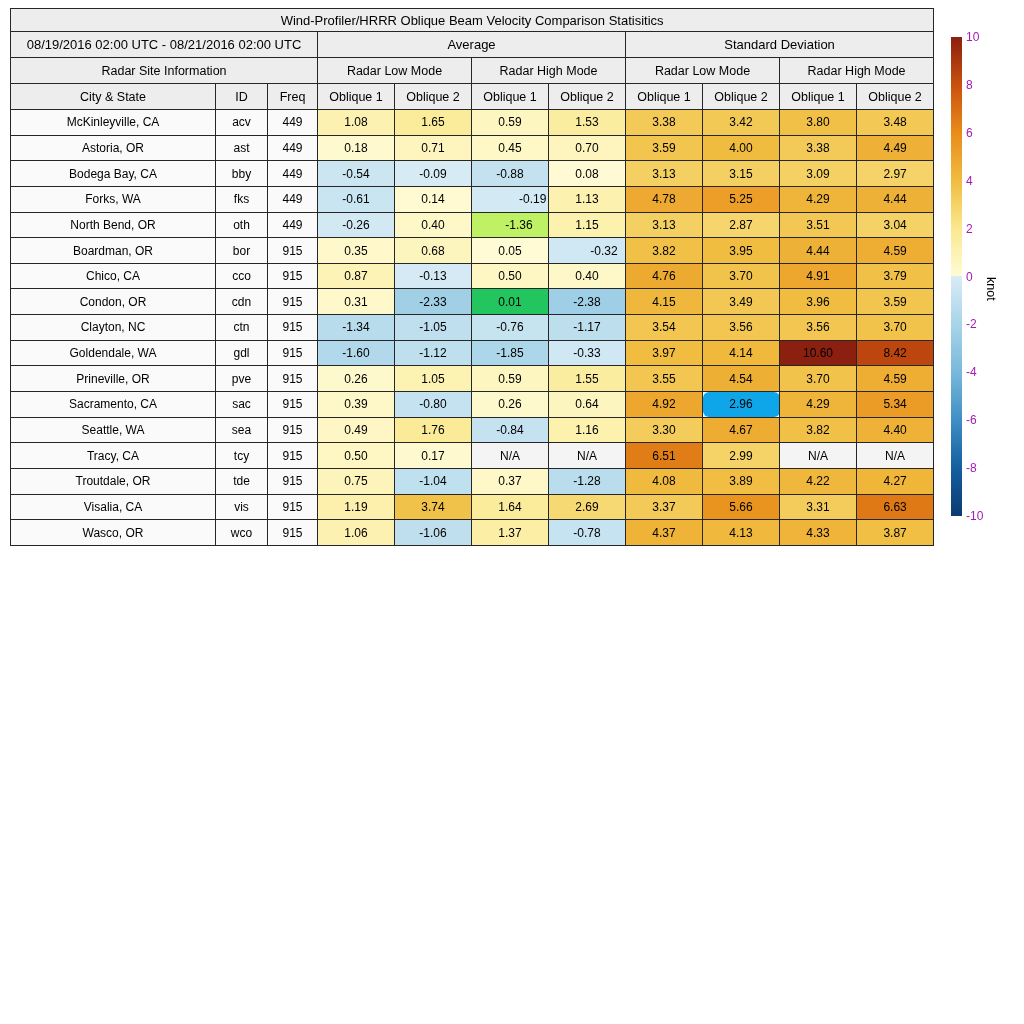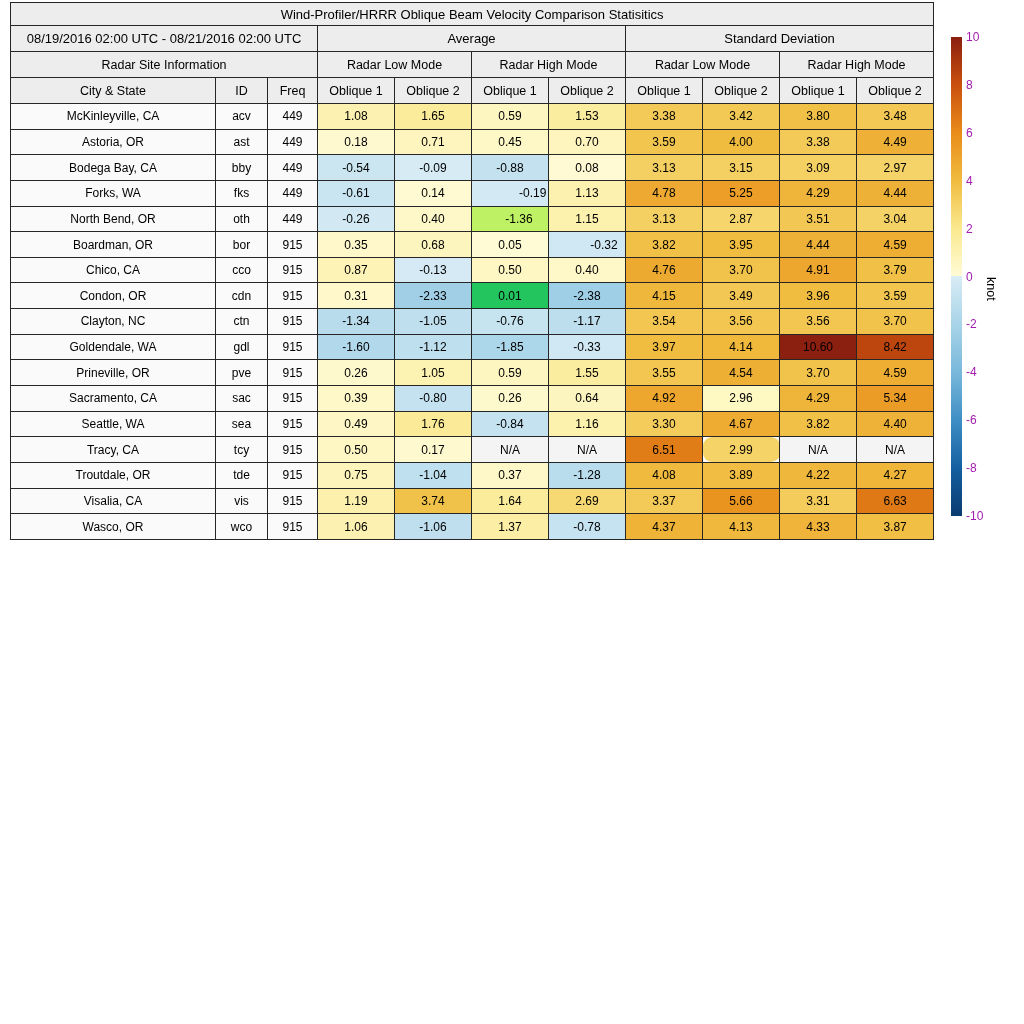--- a/index.html
+++ b/index.html
@@ -1,20 +1,20 @@
 <!DOCTYPE html>
 <html><head>
 <meta charset="utf-8">
 <style>
   html,body{margin:0;padding:0;background:#ffffff;}
   body{
     width:1024px;height:1024px;position:relative;overflow:hidden;
     font-family:"Liberation Sans", sans-serif;color:#000;
   }
-  .table-wrap{position:absolute;left:10px;top:2px;}
+  .table-wrap{position:absolute;left:10px;top:8px;}
   table.stats{
     border-collapse:collapse;table-layout:fixed;width:922px;
   }
   table.stats th, table.stats td{
     border:1px solid #262626;
     text-align:center;vertical-align:middle;
     font-weight:normal;
     padding:0 2px;overflow:hidden;white-space:nowrap;
   }
   tr.title-row th{height:22px;font-size:13px;background:#ededed;}
@@ -233,21 +233,21 @@
         </tr>
         <tr>
           <td class="rowlabel">Sacramento, CA</td>
           <td class="rowlabel">sac</td>
           <td class="rowlabel">915</td>
           <td style="background: rgb(254, 247, 200);">0.39</td>
           <td style="background: rgb(197, 226, 240);">-0.80</td>
           <td style="background: rgb(254, 249, 205);">0.26</td>
           <td style="background: rgb(253, 245, 191);">0.64</td>
           <td style="background: rgb(237, 166, 46);">4.92</td>
-          <td style="background: #fef9c3;">2.96</td>
+          <td style="background: #0ea5e9; border-radius: 6px;">2.96</td>
           <td style="background: rgb(239, 181, 58);">4.29</td>
           <td style="background: rgb(235, 156, 38);">5.34</td>
         </tr>
         <tr>
           <td class="rowlabel">Seattle, WA</td>
           <td class="rowlabel">sea</td>
           <td class="rowlabel">915</td>
           <td style="background: rgb(254, 247, 197);">0.49</td>
           <td style="background: rgb(251, 235, 152);">1.76</td>
           <td style="background: rgb(196, 226, 240);">-0.84</td>
@@ -259,21 +259,21 @@
         </tr>
         <tr>
           <td class="rowlabel">Tracy, CA</td>
           <td class="rowlabel">tcy</td>
           <td class="rowlabel">915</td>
           <td style="background: rgb(254, 247, 196);">0.50</td>
           <td style="background: rgb(255, 249, 208);">0.17</td>
           <td style="background: rgb(244, 244, 244);">N/A</td>
           <td style="background: rgb(244, 244, 244);">N/A</td>
           <td style="background: rgb(225, 125, 23);">6.51</td>
-          <td style="background: rgb(245, 211, 103); border-radius: 9px;">2.99</td>
+          <td style="background: rgb(245, 211, 103);">2.99</td>
           <td style="background: rgb(244, 244, 244);">N/A</td>
           <td style="background: rgb(244, 244, 244);">N/A</td>
         </tr>
         <tr>
           <td class="rowlabel">Troutdale, OR</td>
           <td class="rowlabel">tde</td>
           <td class="rowlabel">915</td>
           <td style="background: rgb(253, 244, 187);">0.75</td>
           <td style="background: rgb(191, 224, 238);">-1.04</td>
           <td style="background: rgb(254, 248, 201);">0.37</td>

